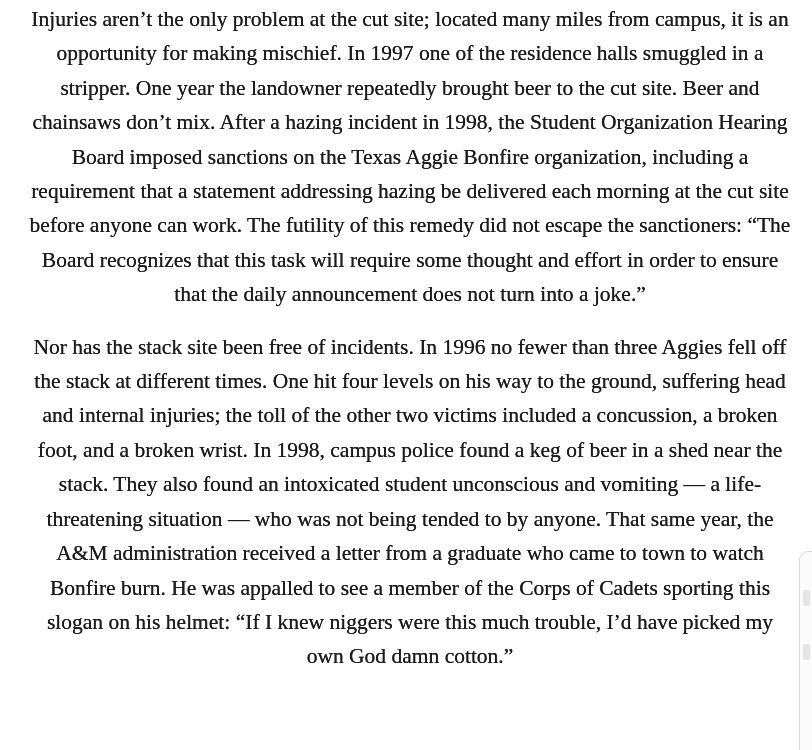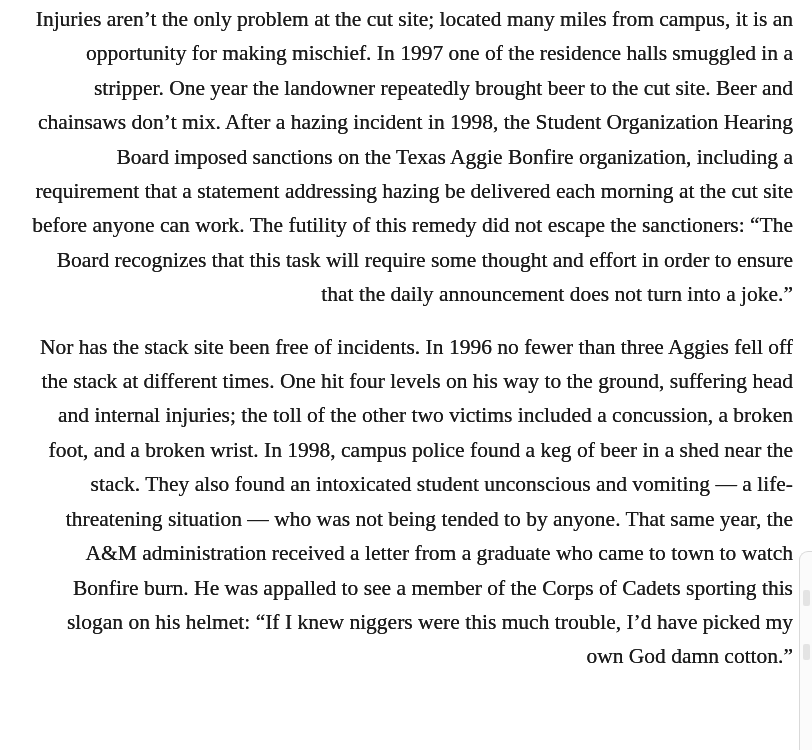--- a/index.html
+++ b/index.html
@@ -17,21 +17,21 @@
   .article {
     position: absolute;
     left: 27px;
     top: 2px;
     width: 766px;
     font-size: 21.5px;
     line-height: 34.4px;
     color: #1c1c1c;
     font-weight: 500;
     text-shadow: 0 0 0.35px currentColor;
-    text-align: right;
+    text-align: center;
   }
   .article p {
     margin: 0 0 18px 0;
   }
   .edge-widget {
     position: absolute;
     right: 0;
     top: 551px;
     width: 13px;
     height: 210px;

